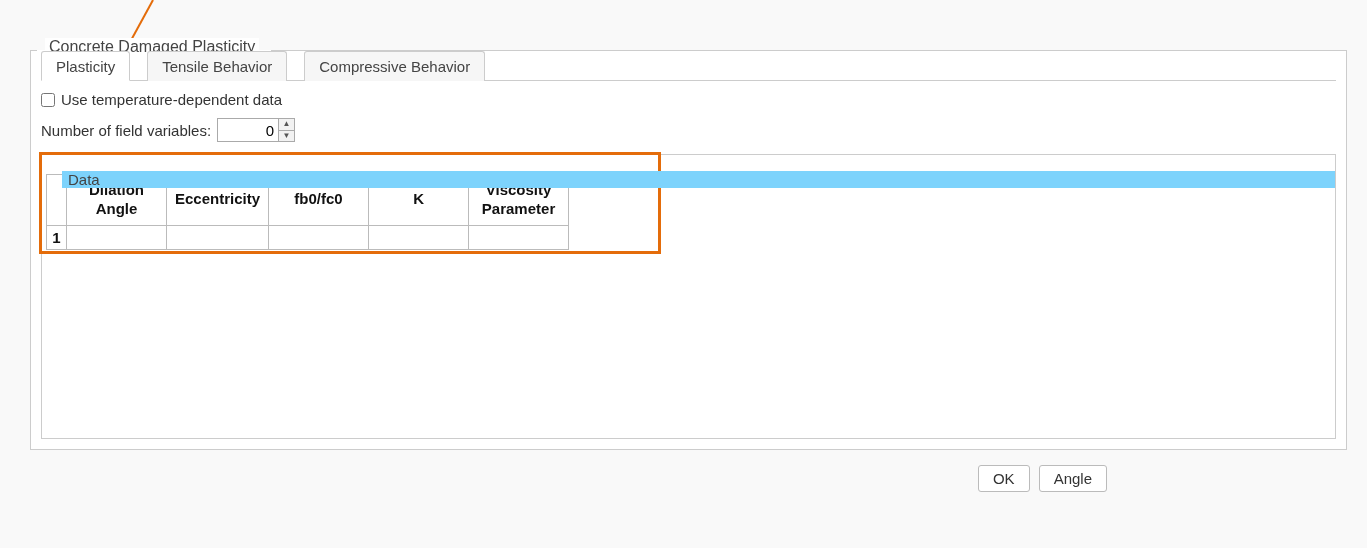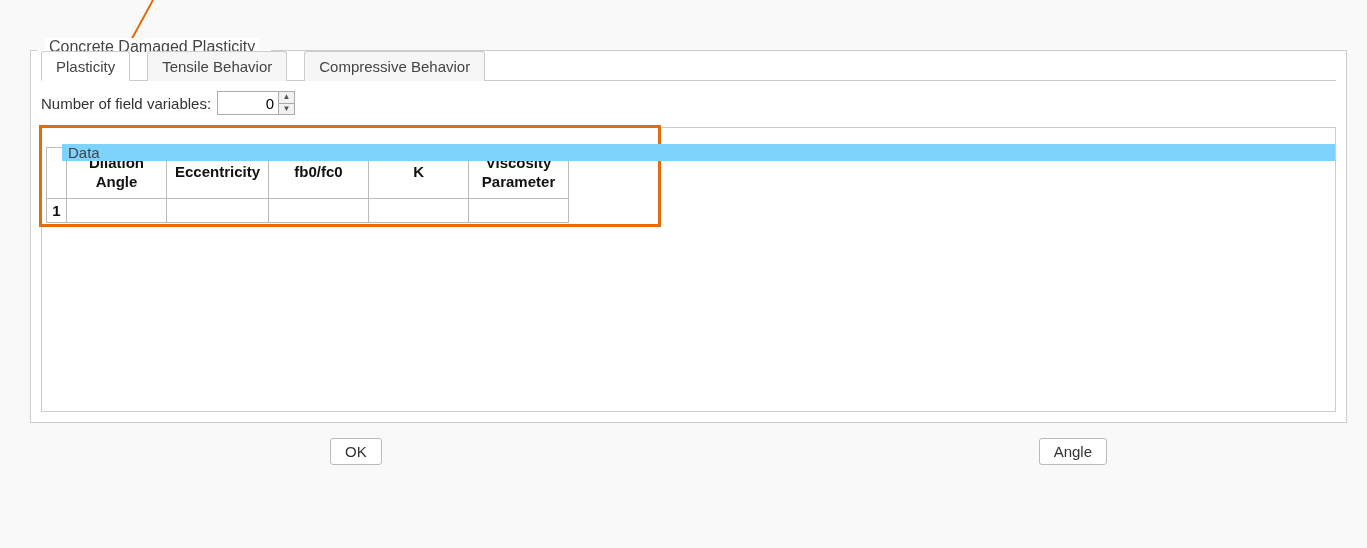--- a/index.html
+++ b/index.html
@@ -164,23 +164,24 @@
     border: 3px solid #e46c0a;
     pointer-events: none;
     top: -3px;
     left: -3px;
     width: 622px;
     height: 102px;
   }
 
   .button-row {
     display: flex;
-    justify-content: space-between;
+    justify-content: flex-end;
     padding: 15px 260px 0 330px;
     width: 100%;
+    gap: 9px;
   }
   .btn {
     border: 1px solid #bbb;
     background: #fff;
     border-radius: 3px;
     padding: 4px 14px;
     font-size: 15px;
     color: #333;
     cursor: pointer;
     font-family: inherit;
@@ -210,20 +211,24 @@
     <div class="fieldset-top-line left"></div>
     <div class="fieldset-top-line right"></div>
     <div class="fieldset-label">Concrete Damaged Plasticity</div>
 
     <div class="tabs">
       <div class="tab active">Plasticity</div>
       <div class="tab">Tensile Behavior</div>
       <div class="tab">Compressive Behavior</div>
     </div>
 
+    <div class="content-row">
+      <input type="checkbox" style="">
+      <label>Use temperature-dependent data</label>
+    </div>
 
     <div class="content-row">
       <label>Number of field variables:</label>
       <div class="spinner">
         <input type="text" value="0" style="">
         <div class="spinner-btns">
           <div>▲</div>
           <div>▼</div>
         </div>
       </div>

